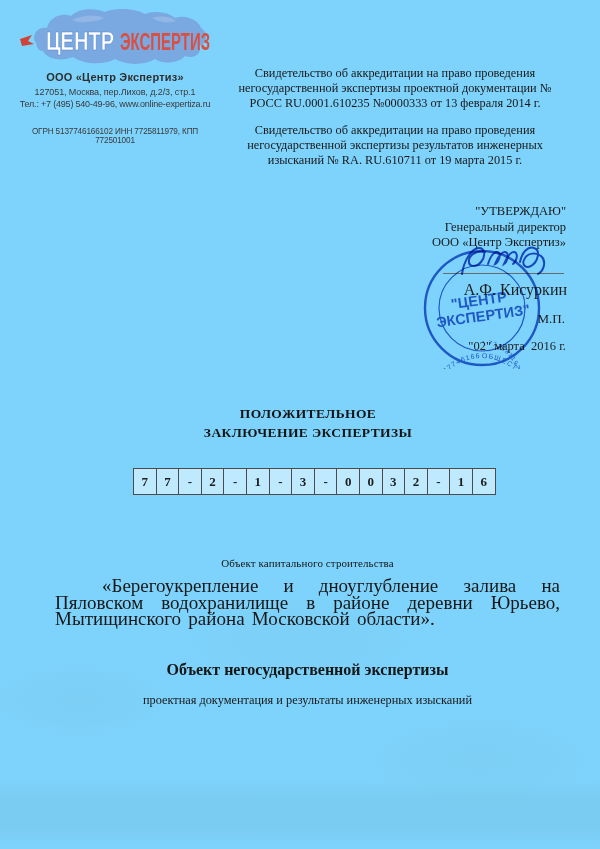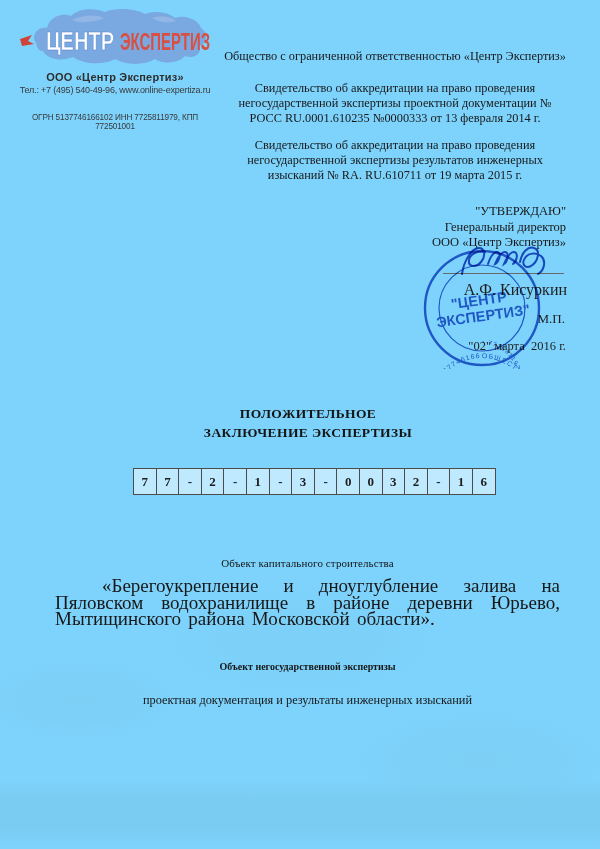--- a/index.html
+++ b/index.html
@@ -55,46 +55,46 @@
     font-size:13px; font-weight:bold; text-align:center; line-height:25px; background:rgba(255,255,255,.5);}
   .num-cell + .num-cell{margin-left:-1px;}
 
   
   .section-heading-sm{left:55px; top:557px; width:505px; text-align:center;
     font-size:11px; font-weight:normal; color:#161616; letter-spacing:.1px;}
   #construction-body{left:55px; top:578px; width:505px; text-align:justify;
     font-size:19px; line-height:16.5px; text-indent:47px; color:#181818;
     word-spacing:2.5px;}
   #expertise-heading{left:55px; top:661px; width:505px; text-align:center;
-    font-size:10px; font-weight:bold; color:#161616;}
+    font-size:16px; font-weight:bold; color:#161616;}
   #expertise-body{left:55px; top:693px; width:505px; text-align:center;
     font-size:12.3px; color:#181818;}
 </style>
 </head>
 <body>
 
 <div id="page">
 
   <div id="logo-block" class="abs">
     <svg id="logo-svg" width="206" height="62" viewBox="0 0 206 62">
       <g>
         <path fill="#7aa4de" opacity="0.92" d="M24,37 C19,30 25,20 35,22 C37,12 49,6 59,10 C65,3 81,1 93,6 C105,1 123,3 133,8 C141,4 157,6 163,12 C173,8 187,14 189,22 C197,27 195,38 187,40 C191,46 183,54 173,50 C167,57 151,59 143,53 C131,60 113,59 103,53 C91,60 71,58 61,51 C49,56 35,53 31,45 C26,45 25,41 24,37 Z"></path>
         <path fill="#9dbce8" opacity="0.7" d="M60,14 C70,9 84,8 92,12 C84,16 68,18 60,14 Z M140,12 C150,9 160,11 164,15 C156,18 146,16 140,12 Z"></path>
         <path fill="#cf4437" d="M8,33 L20,29 L16,35 L22,38 L10,40 Z"></path>
       </g>
       <text x="34" y="44" textLength="68" lengthAdjust="spacingAndGlyphs" font-family="Liberation Sans, sans-serif" font-weight="bold" font-size="25" fill="#ffffff" stroke="#5b85c8" stroke-width="0.5">ЦЕНТР</text>
       <text x="108" y="44" textLength="90" lengthAdjust="spacingAndGlyphs" font-family="Liberation Sans, sans-serif" font-weight="bold" font-size="24" fill="#d95043">ЭКСПЕРТИЗ</text>
     </svg>
     <div class="company-name">ООО «Центр Экспертиз»</div>
+    <div class="company-address">127051, Москва, пер.Лихов, д.2/3, стр.1</div>
     <div class="company-phone">Тел.: +7 (495) 540-49-96, www.online-expertiza.ru</div>
     <div class="company-ogrn">ОГРН 5137746166102 ИНН 7725811979, КПП 772501001</div>
   </div>
 
   <div id="header-right" class="abs">
-    <div>Общество с ограниченной ответственностью «Центр Экспертиз»</div>
     <div class="acc">Свидетельство об аккредитации на право проведения негосударственной экспертизы проектной документации № РОСС RU.0001.610235 №0000333 от 13 февраля 2014 г.</div>
     <div class="acc">Свидетельство об аккредитации на право проведения негосударственной экспертизы результатов инженерных изысканий № RA. RU.610711 от 19 марта 2015 г.</div>
   </div>
 
   <div id="approval" class="abs">
     <div>"УТВЕРЖДАЮ"</div>
     <div>Генеральный директор</div>
     <div>ООО «Центр Экспертиз»</div>
   </div>
 

